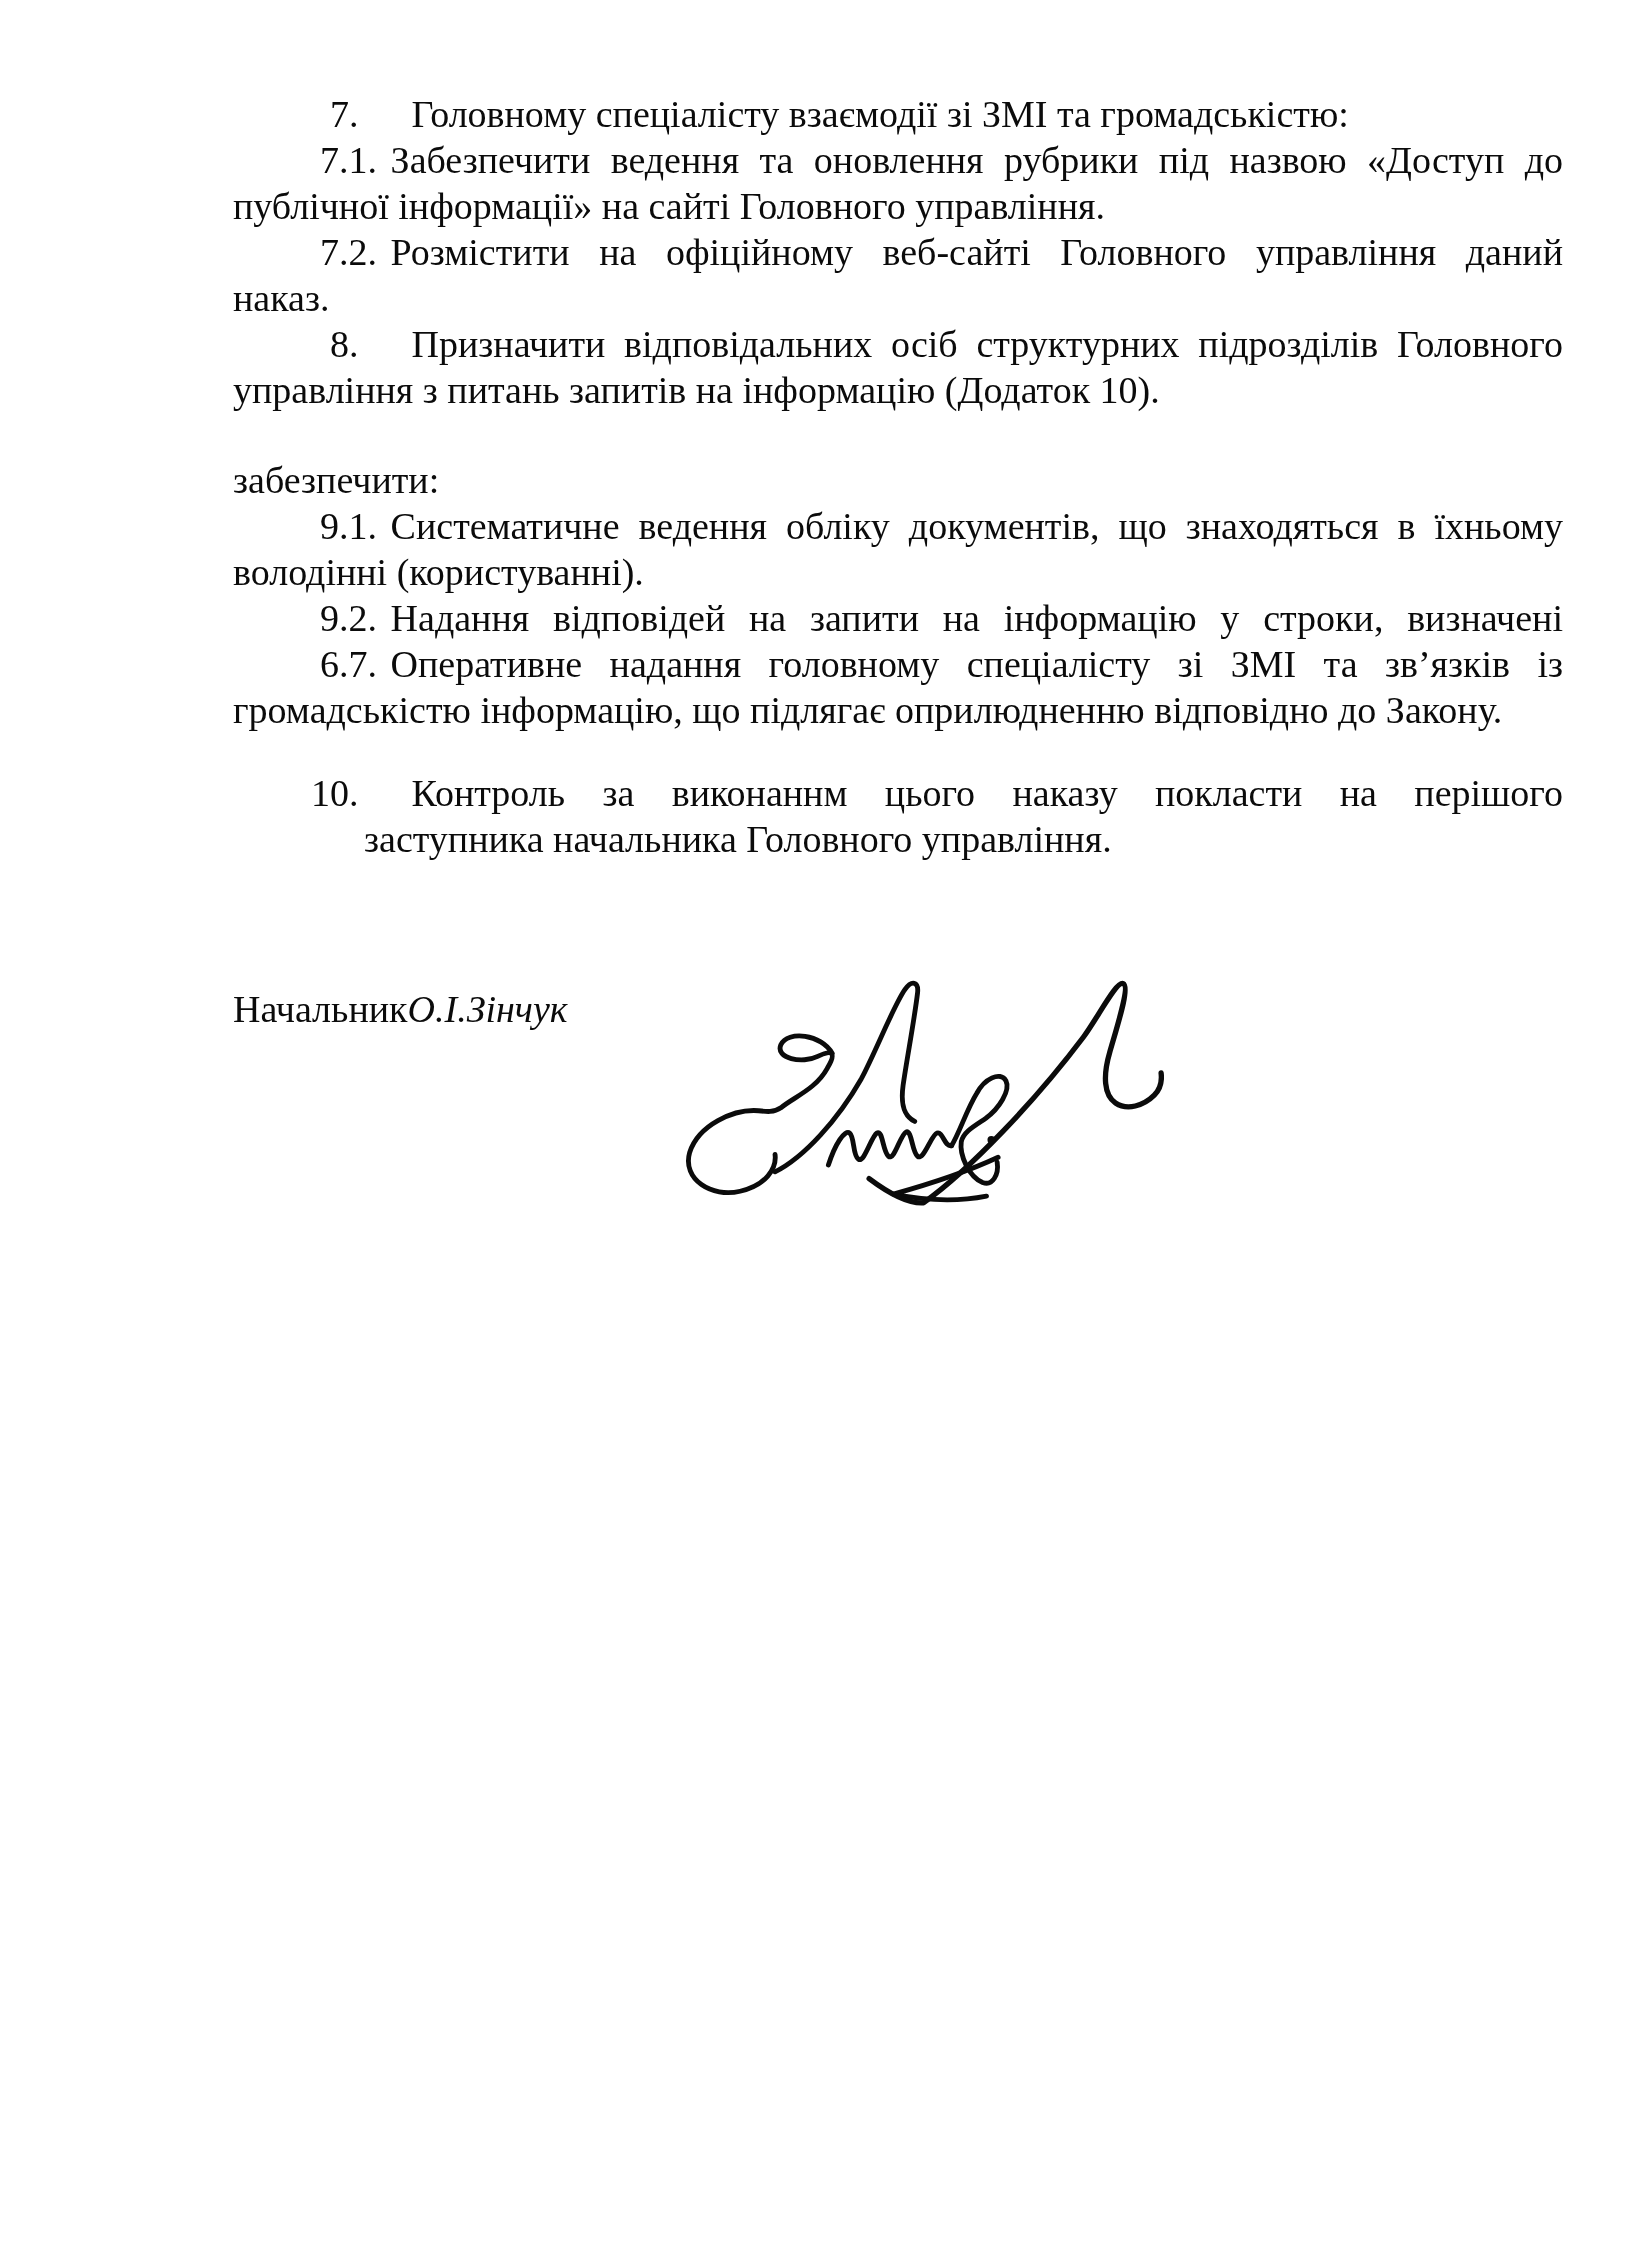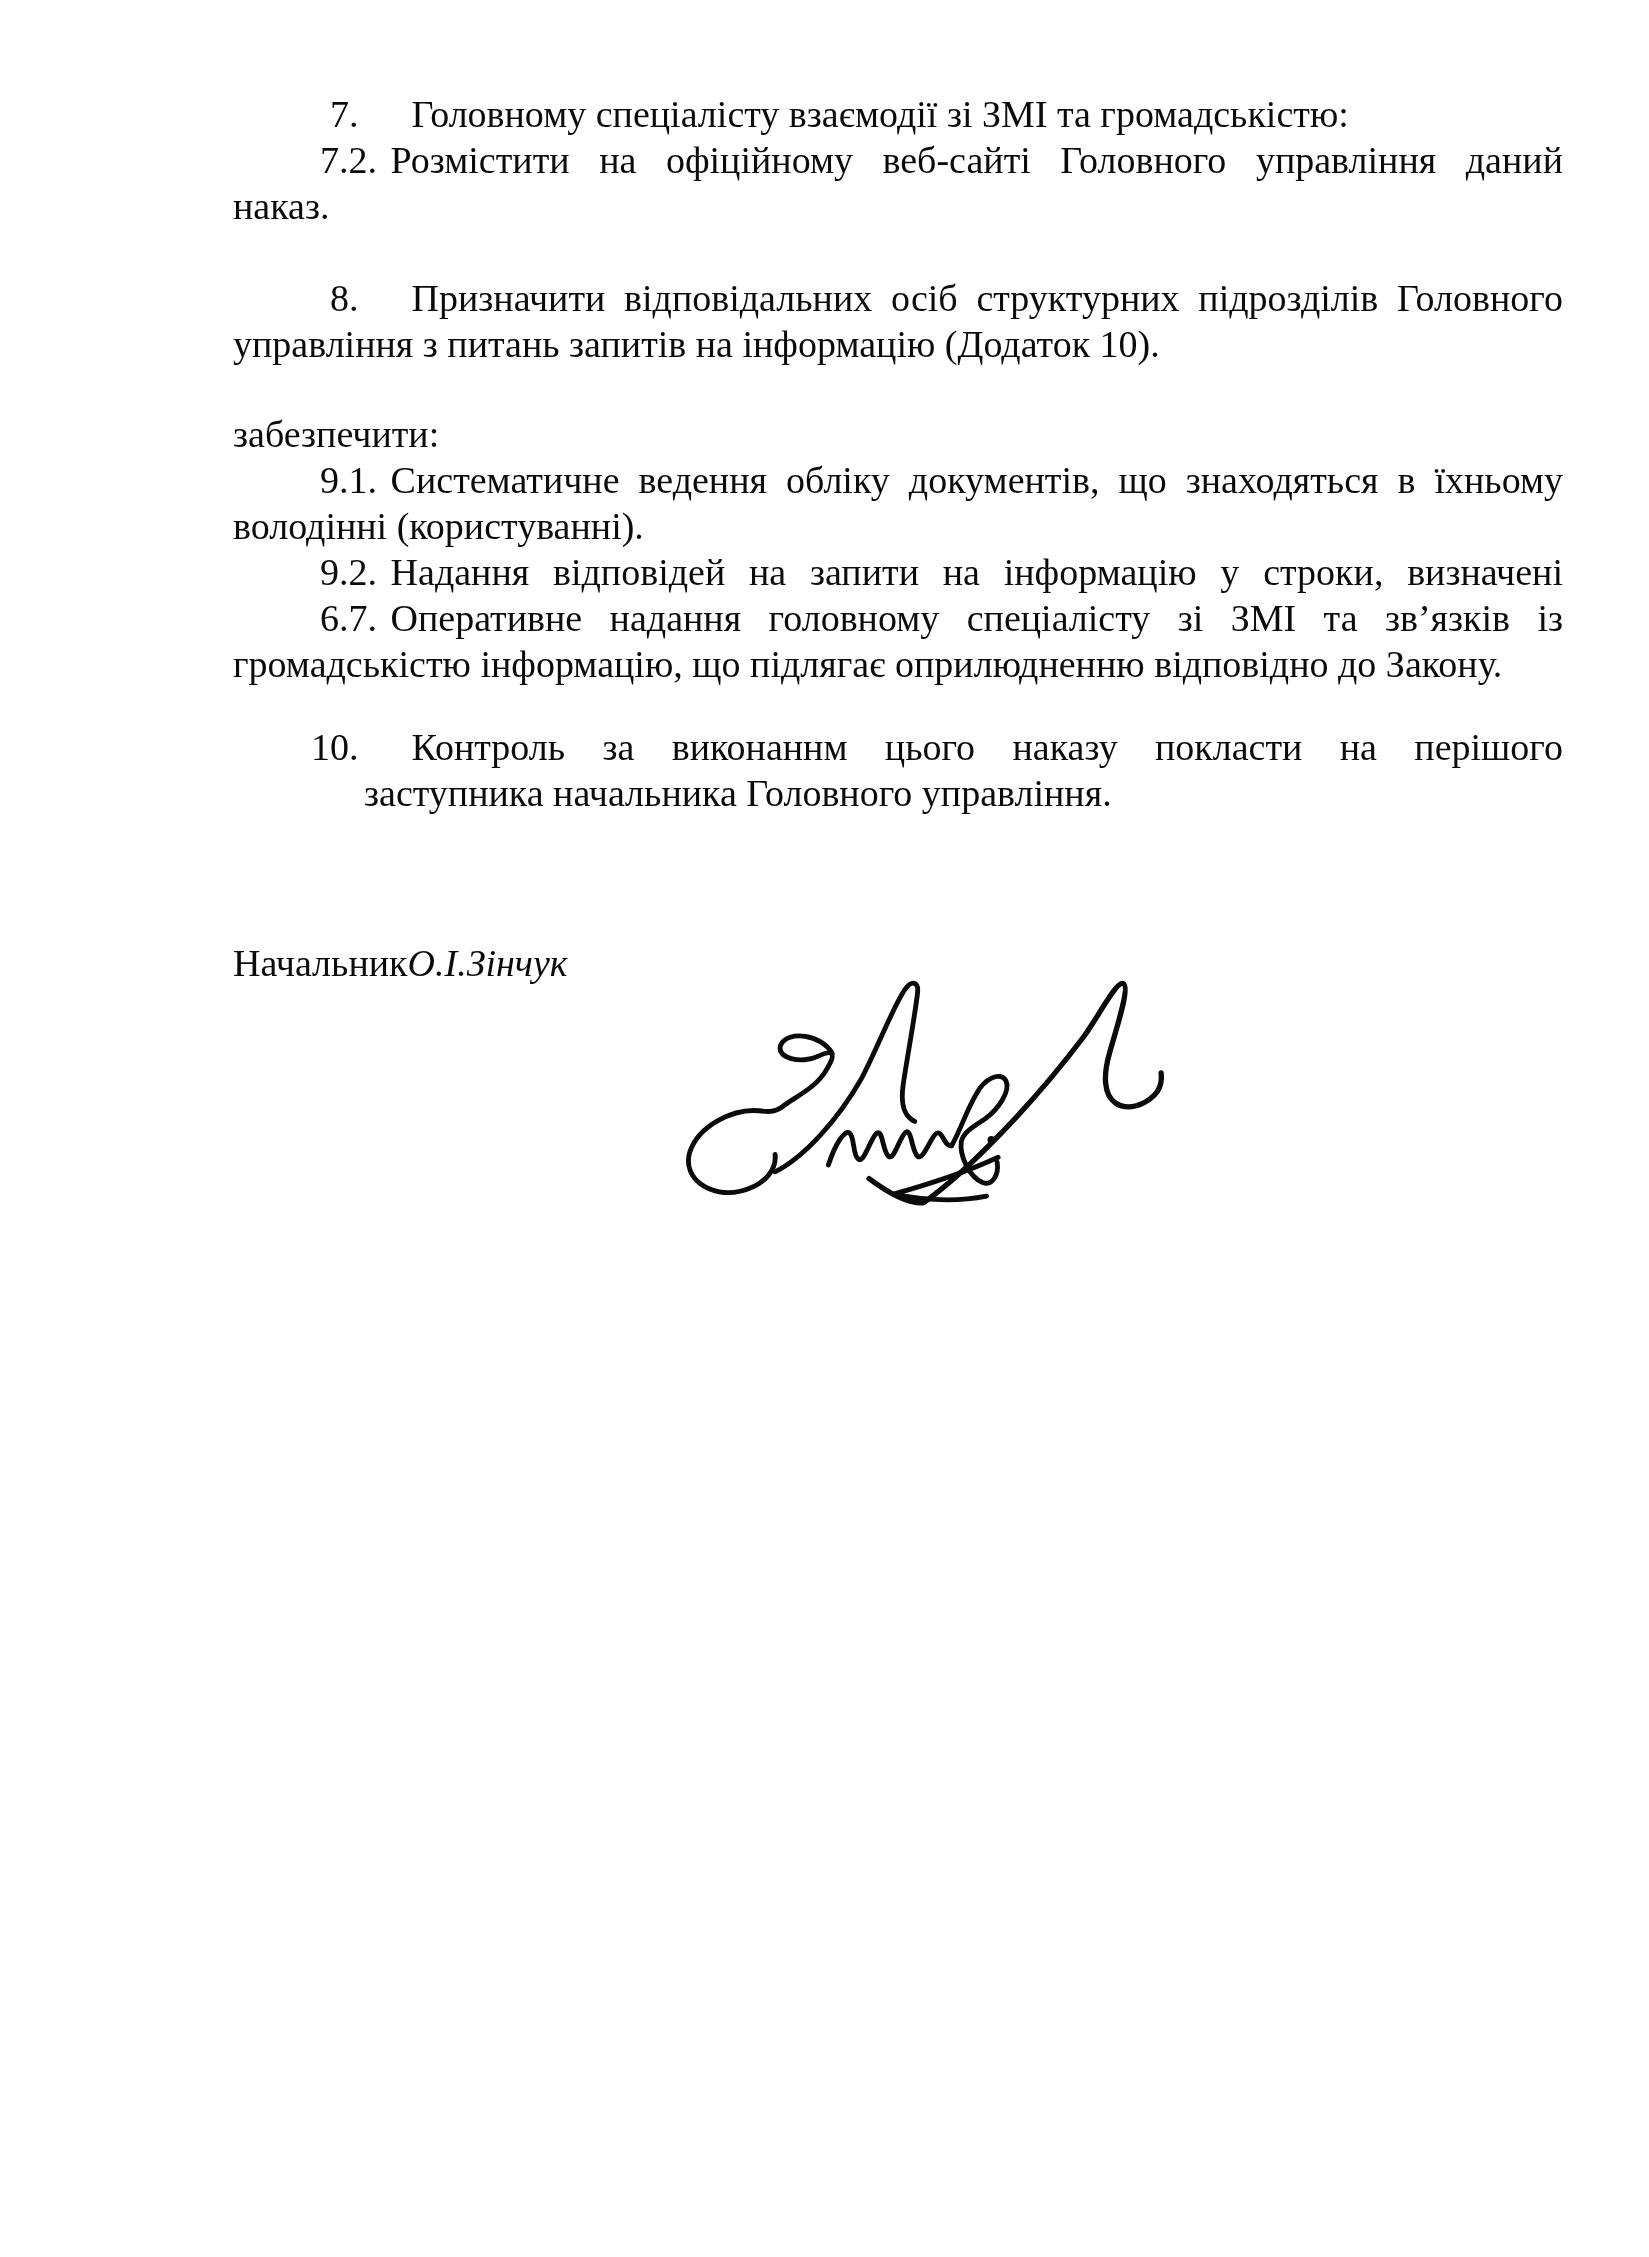--- a/index.html
+++ b/index.html
@@ -23,21 +23,21 @@
   .p { margin: 0; padding: 0; }
   .line { display: block; text-align: left; }
   .jl { text-align: justify; text-align-last: justify; }
   .ind-main { padding-left: 97px; }
   .ind-sub  { padding-left: 87px; }
   .ind-ten  { padding-left: 78px; }
   .cont-ind { padding-left: 131px; }
   .num { white-space: nowrap; }
   .num-main { margin-right: 53px; }
   .num-sub  { margin-right: 13.6px; }
-  .gap-1 { margin-top: 46px; }
+  .gap-1 { }
   .gap-2 { margin-top: 44px; }
   .gap-3 { margin-top: 37px; }
   .sig-row {
     display: flex;
     align-items: baseline;
     margin-top: 124px;
   }
   .sig-name { margin-right: 107px; font-style: italic; }
   .sig-svg {
     position: absolute;
@@ -60,20 +60,24 @@
 <body>
 
 <div class="page">
 
   <div class="doc-body">
 
     <p class="p">
       <span class="line ind-main"><span class="num num-main">7.</span><span>Головному спеціалісту взаємодії зі ЗМІ та громадськістю:</span></span>
     </p>
 
+    <p class="p">
+      <span class="line jl ind-sub"><span class="num num-sub">7.1.</span><span>Забезпечити ведення та оновлення рубрики під назвою «Доступ до</span></span>
+      <span class="line"><span>публічної інформації» на сайті Головного управління.</span></span>
+    </p>
 
     <p class="p">
       <span class="line jl ind-sub"><span class="num num-sub">7.2.</span><span>Розмістити на офіційному веб-сайті Головного управління даний</span></span>
       <span class="line"><span>наказ.</span></span>
     </p>
 
     <p class="p gap-1">
       <span class="line jl ind-main"><span class="num num-main">8.</span><span>Призначити відповідальних осіб структурних підрозділів Головного</span></span>
       <span class="line"><span>управління з питань запитів на інформацію (Додаток 10).</span></span>
     </p>

